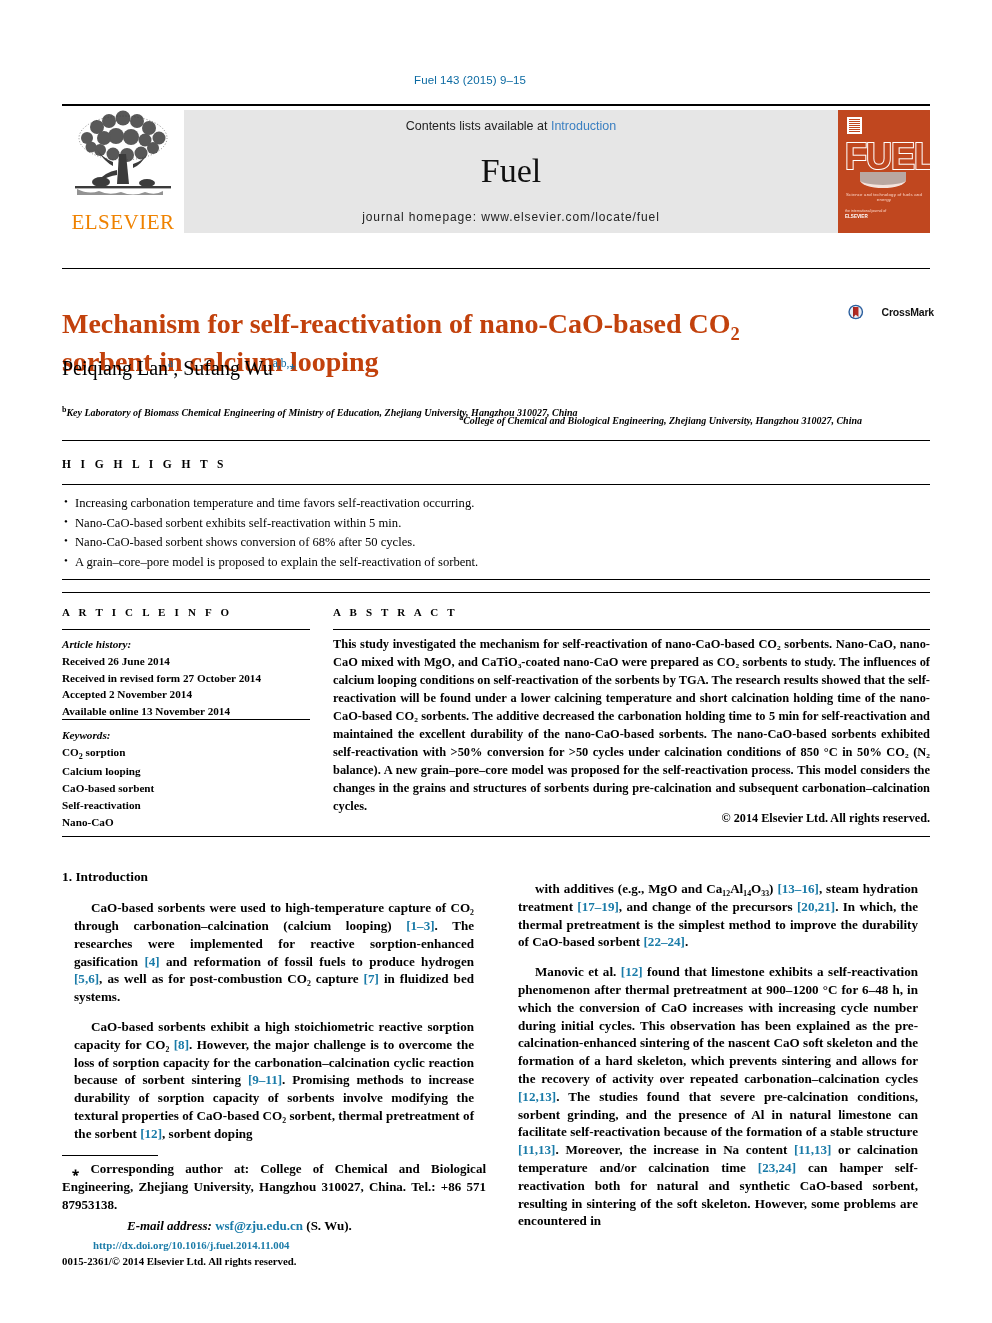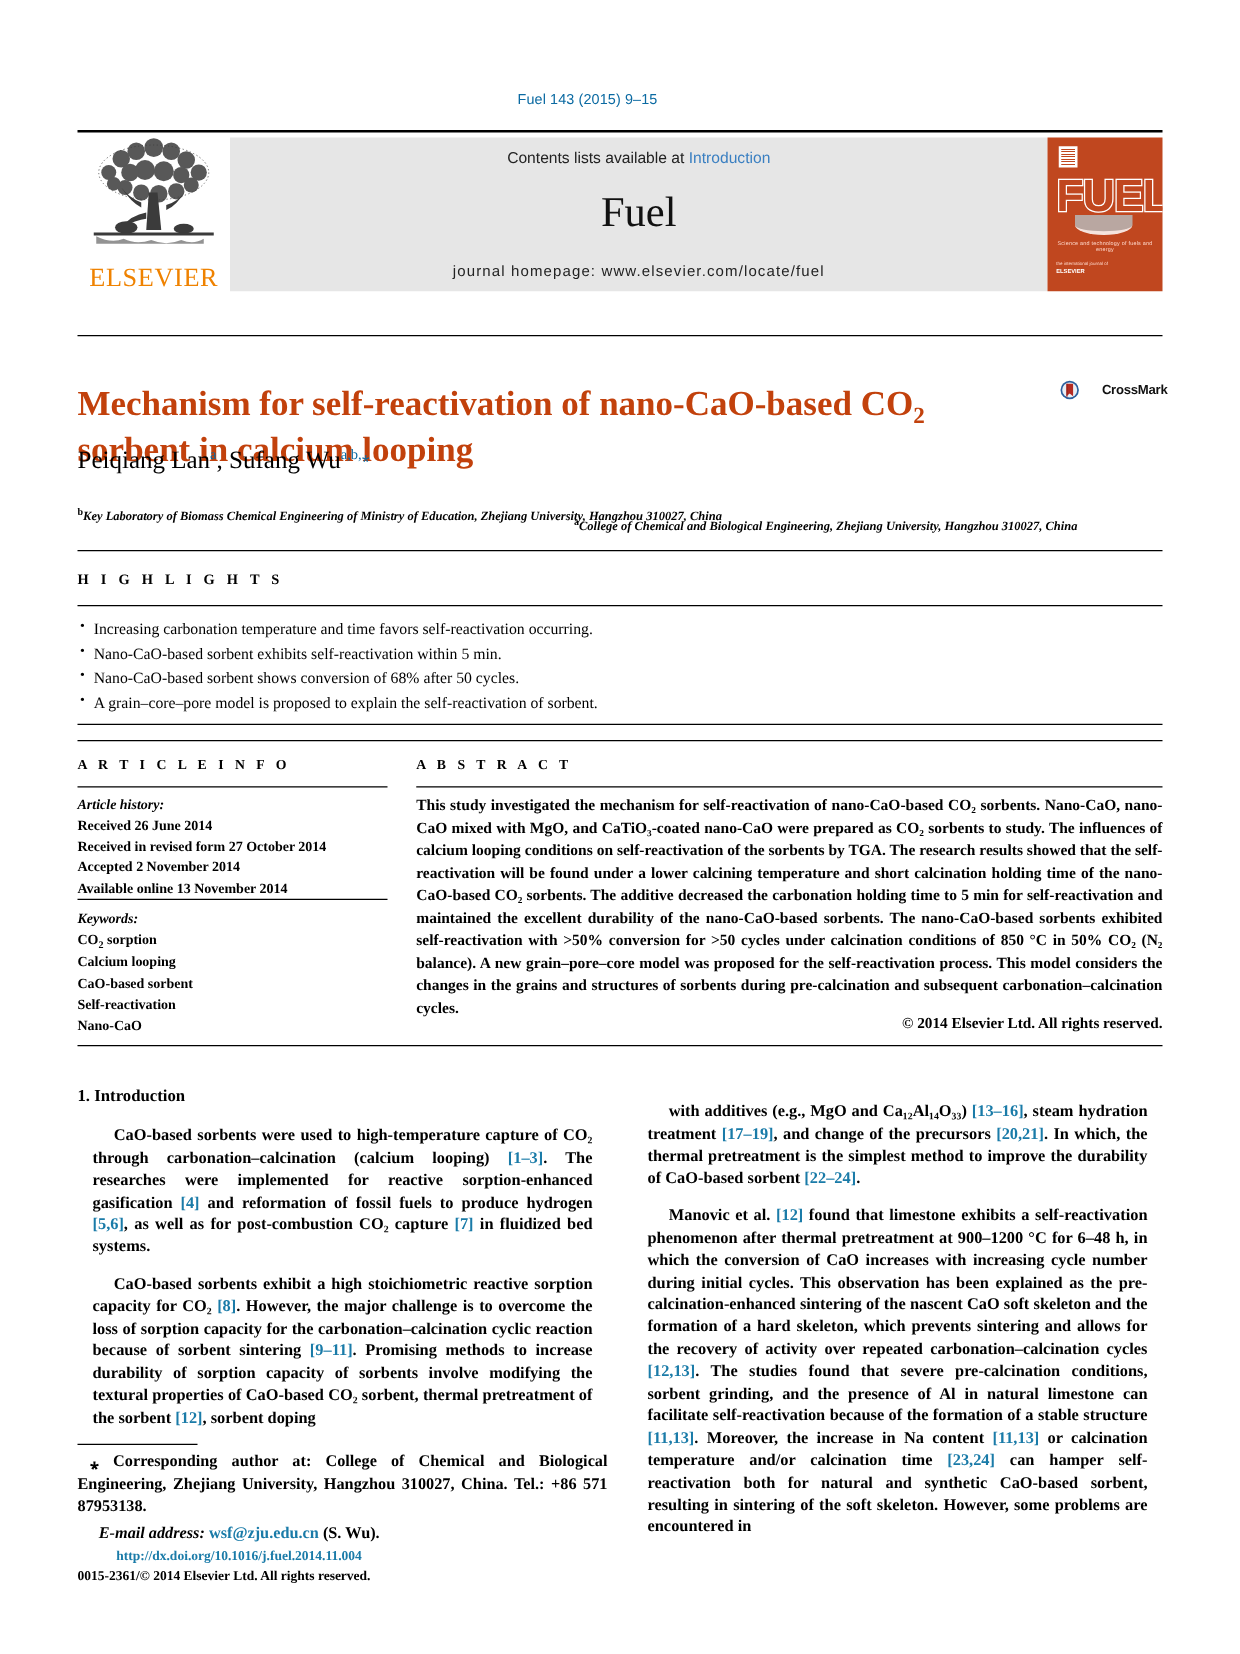--- a/index.html
+++ b/index.html
@@ -317,21 +317,21 @@
   .footnote {
     position: absolute; top: 1160px; left: 62px; width: 424px;
     font-family: "Liberation Serif", serif;
     font-size: 13px;
     line-height: 1.4;
     text-align: justify;
     font-weight: bold;
   }
   .footnote .fn-line1 { text-indent: 10px; }
   .footnote .fn-email { text-indent: 17px; margin-top: 2px; }
-  .footnote .ital { font-style: italic; }
+  .footnote .ital { font-style: italic; margin-left: 48px; }
   .link { color: #1a7ba8; }
 
   .doi-block {
     position: absolute; top: 1238px; left: 62px; width: 424px;
     font-family: "Liberation Serif", serif;
     font-size: 10.8px;
     line-height: 1.45;
     font-weight: bold;
   }
   .doi-block .doi { color: #1a7ba8; padding-left: 31px; }

